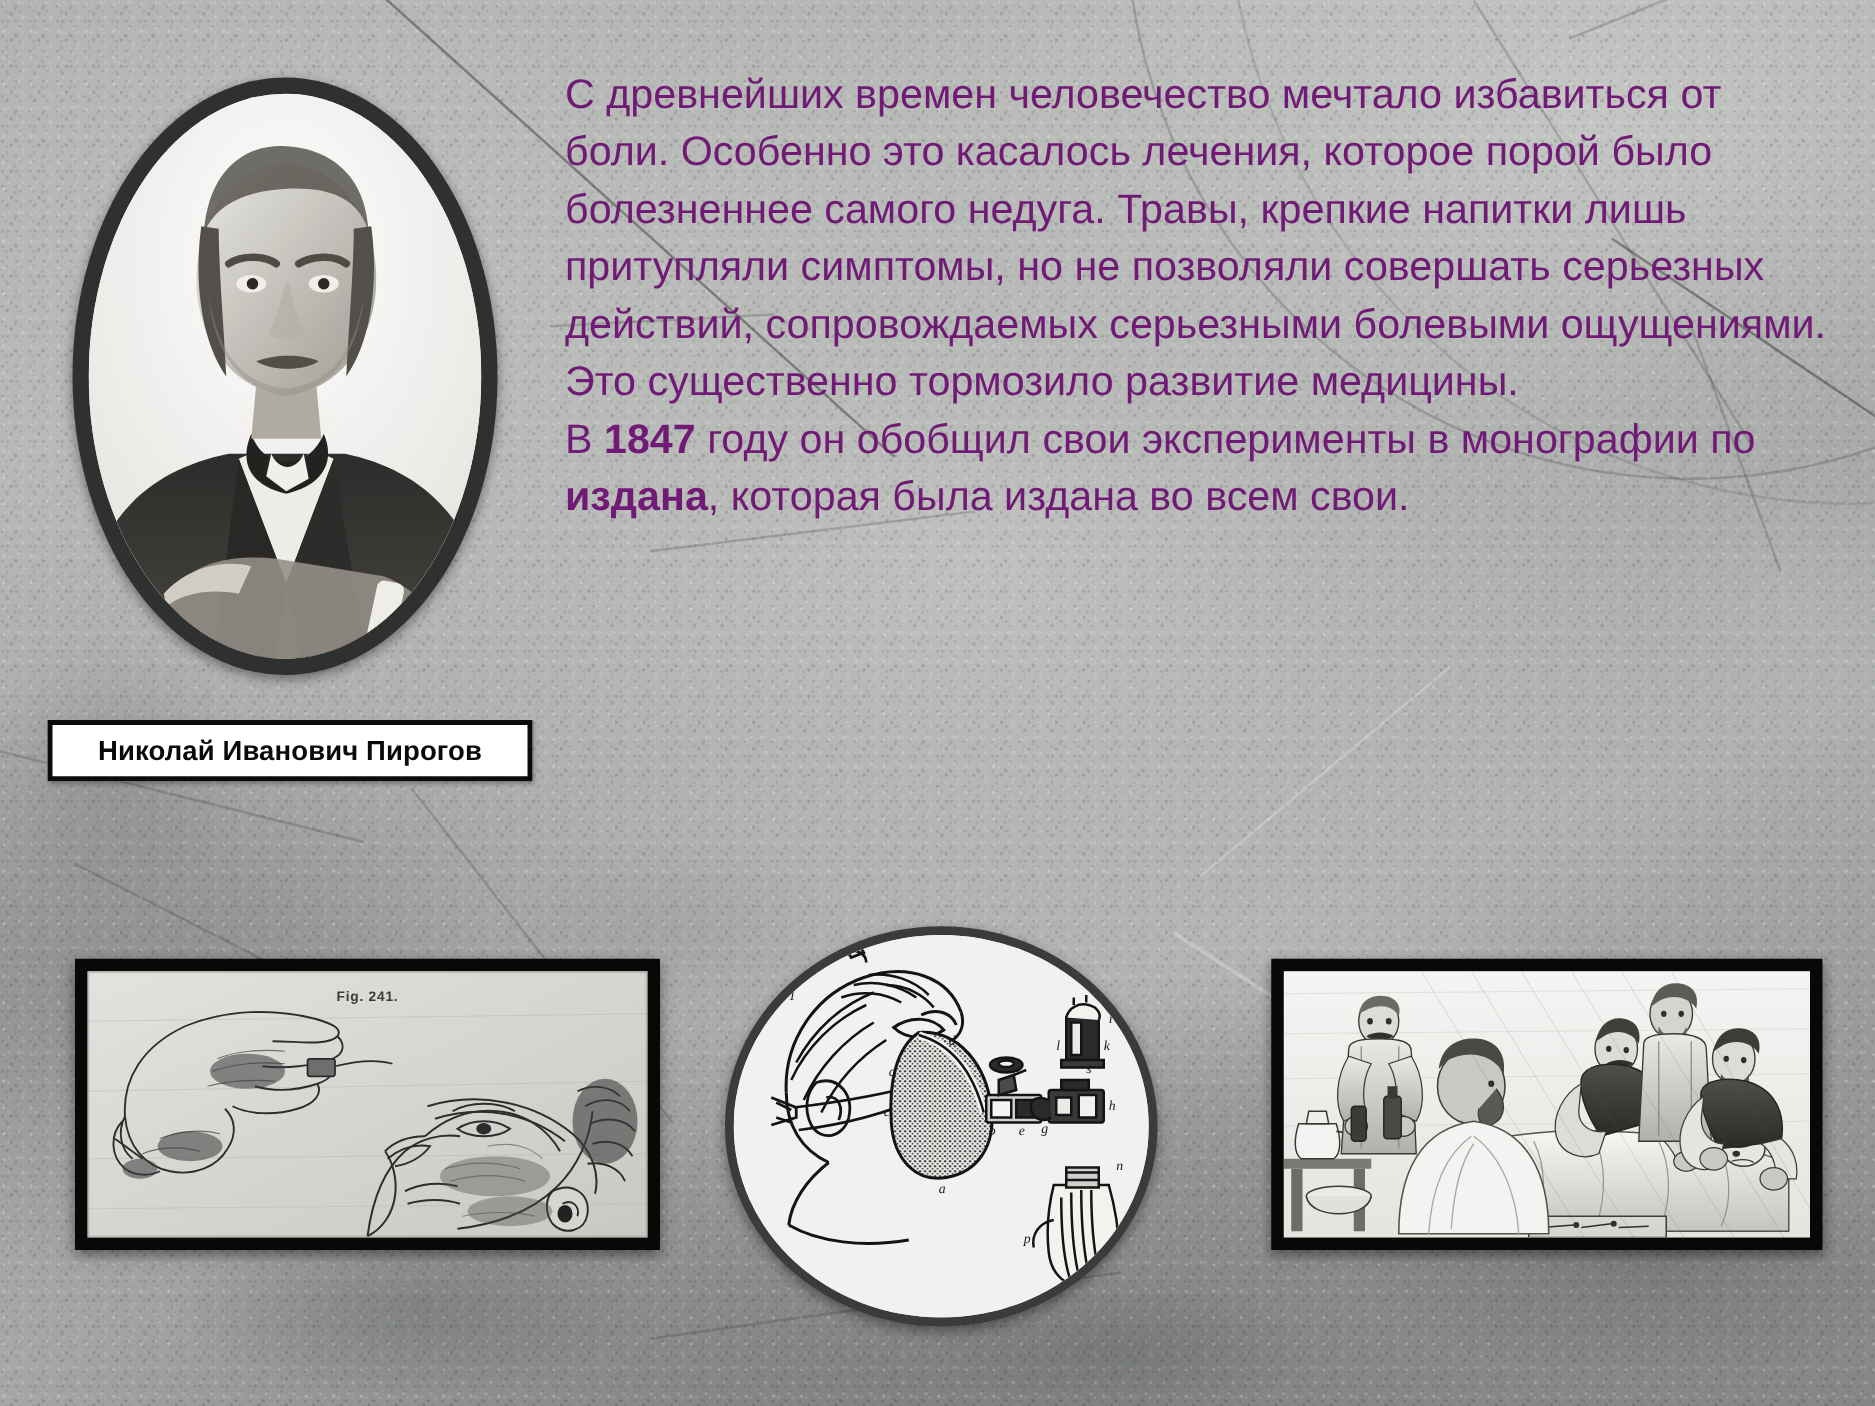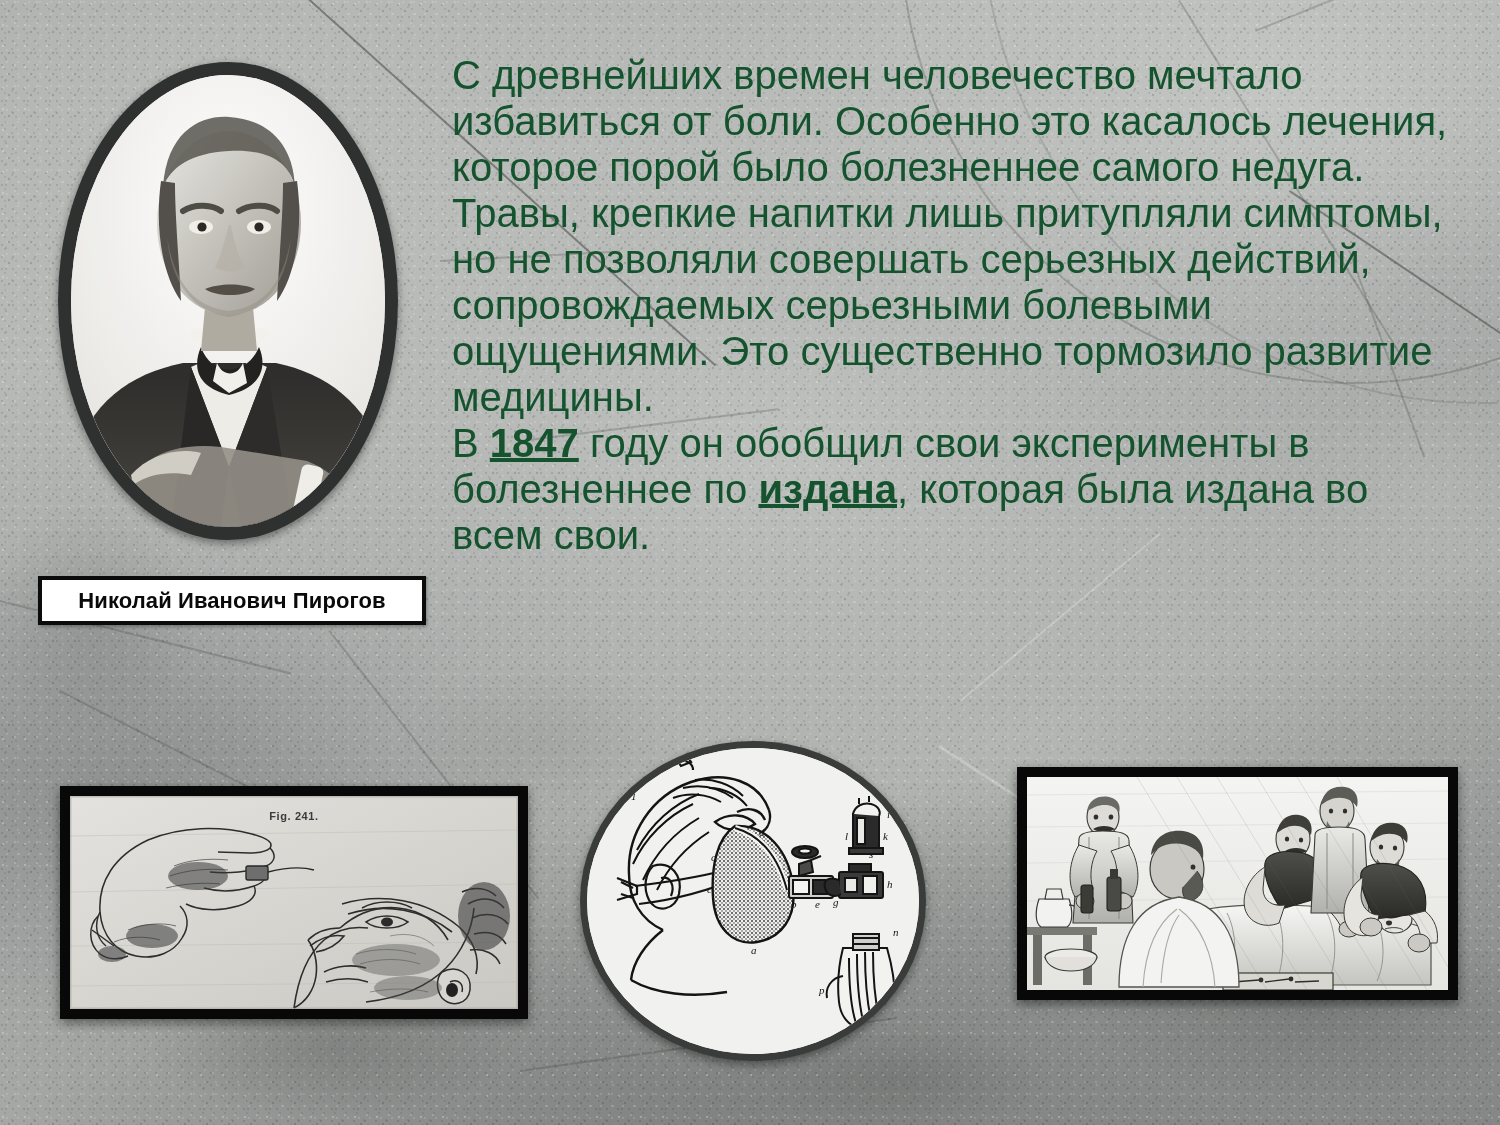--- a/index.html
+++ b/index.html
@@ -80,36 +80,36 @@
     display:flex;align-items:center;justify-content:center;
     box-shadow:1px 2px 3px rgba(0,0,0,.28);
   }
   .caption-box span{
     font-size:22px;font-weight:bold;color:#0a0a0a;letter-spacing:.1px;white-space:nowrap;
   }
 
   
   .text-block{
     position:absolute;left:452px;top:52px;width:1012px;
-    font-size:40px;line-height:46px;color:#14532d;
+    font-size:33px;line-height:46px;color:#701a75;
   }
   .text-block p{margin:0;}
   .text-block b{font-weight:bold;}
-  .bu{font-weight:bold;text-decoration:underline;text-underline-offset:1px;}
+  .bu{font-weight:bold;text-underline-offset:1px;}
 
   
   .framed{
     position:absolute;background:#080808;
     box-sizing:border-box;padding:10px;
     box-shadow:0 4px 10px rgba(0,0,0,.45);
   }
   .framed .inner{width:100%;height:100%;overflow:hidden;position:relative;background:#d9d9d5;}
   .framed .inner svg{display:block;width:100%;height:100%;}
 
-  #img-left{left:60px;top:786px;width:468px;height:233px;}
+  #img-left{left:60px;top:767px;width:468px;height:233px;}
   #img-right{left:1017px;top:767px;width:441px;height:233px;}
 
   
   .oval-wrap{
     position:absolute;left:580px;top:741px;width:346px;height:320px;
     border-radius:50%;background:#3a3c3b;padding:7px;box-sizing:border-box;
     box-shadow:0 4px 10px rgba(0,0,0,.4);
   }
   .oval-wrap .inner{
     width:100%;height:100%;border-radius:50%;overflow:hidden;background:#eef0ed;position:relative;
@@ -206,21 +206,21 @@
       </svg>
     </div>
   </div>
 
   <div class="caption-box">
     <span>Николай Иванович Пирогов</span>
   </div>
 
   <div class="text-block">
     <p>С древнейших времен человечество мечтало избавиться от боли. Особенно это касалось лечения, которое порой было болезненнее самого недуга. Травы, крепкие напитки лишь притупляли симптомы, но не позволяли совершать серьезных действий, сопровождаемых серьезными болевыми ощущениями. Это существенно тормозило развитие медицины.</p>
-    <p><span>В </span><span class="bu">1847</span><span> году он обобщил свои эксперименты в болезненнее по </span><span class="bu">издана</span><span>, которая была издана во всем свои.</span></p>
+    <p><span>В </span><span class="bu">1847</span><span> году он обобщил свои эксперименты в монографии по </span><span class="bu">издана</span><span>, которая была издана во всем свои.</span></p>
   </div>
 
   <div class="framed" id="img-left">
     <div class="inner">
       <svg viewBox="0 0 448 213" preserveAspectRatio="none">
         <defs>
           <linearGradient id="lpaper" x1="0" y1="0" x2="1" y2="1">
             <stop offset="0" stop-color="#e3e2de"></stop>
               <stop offset=".5" stop-color="#d6d5d0"></stop>
               <stop offset="1" stop-color="#c9c8c3"></stop>

